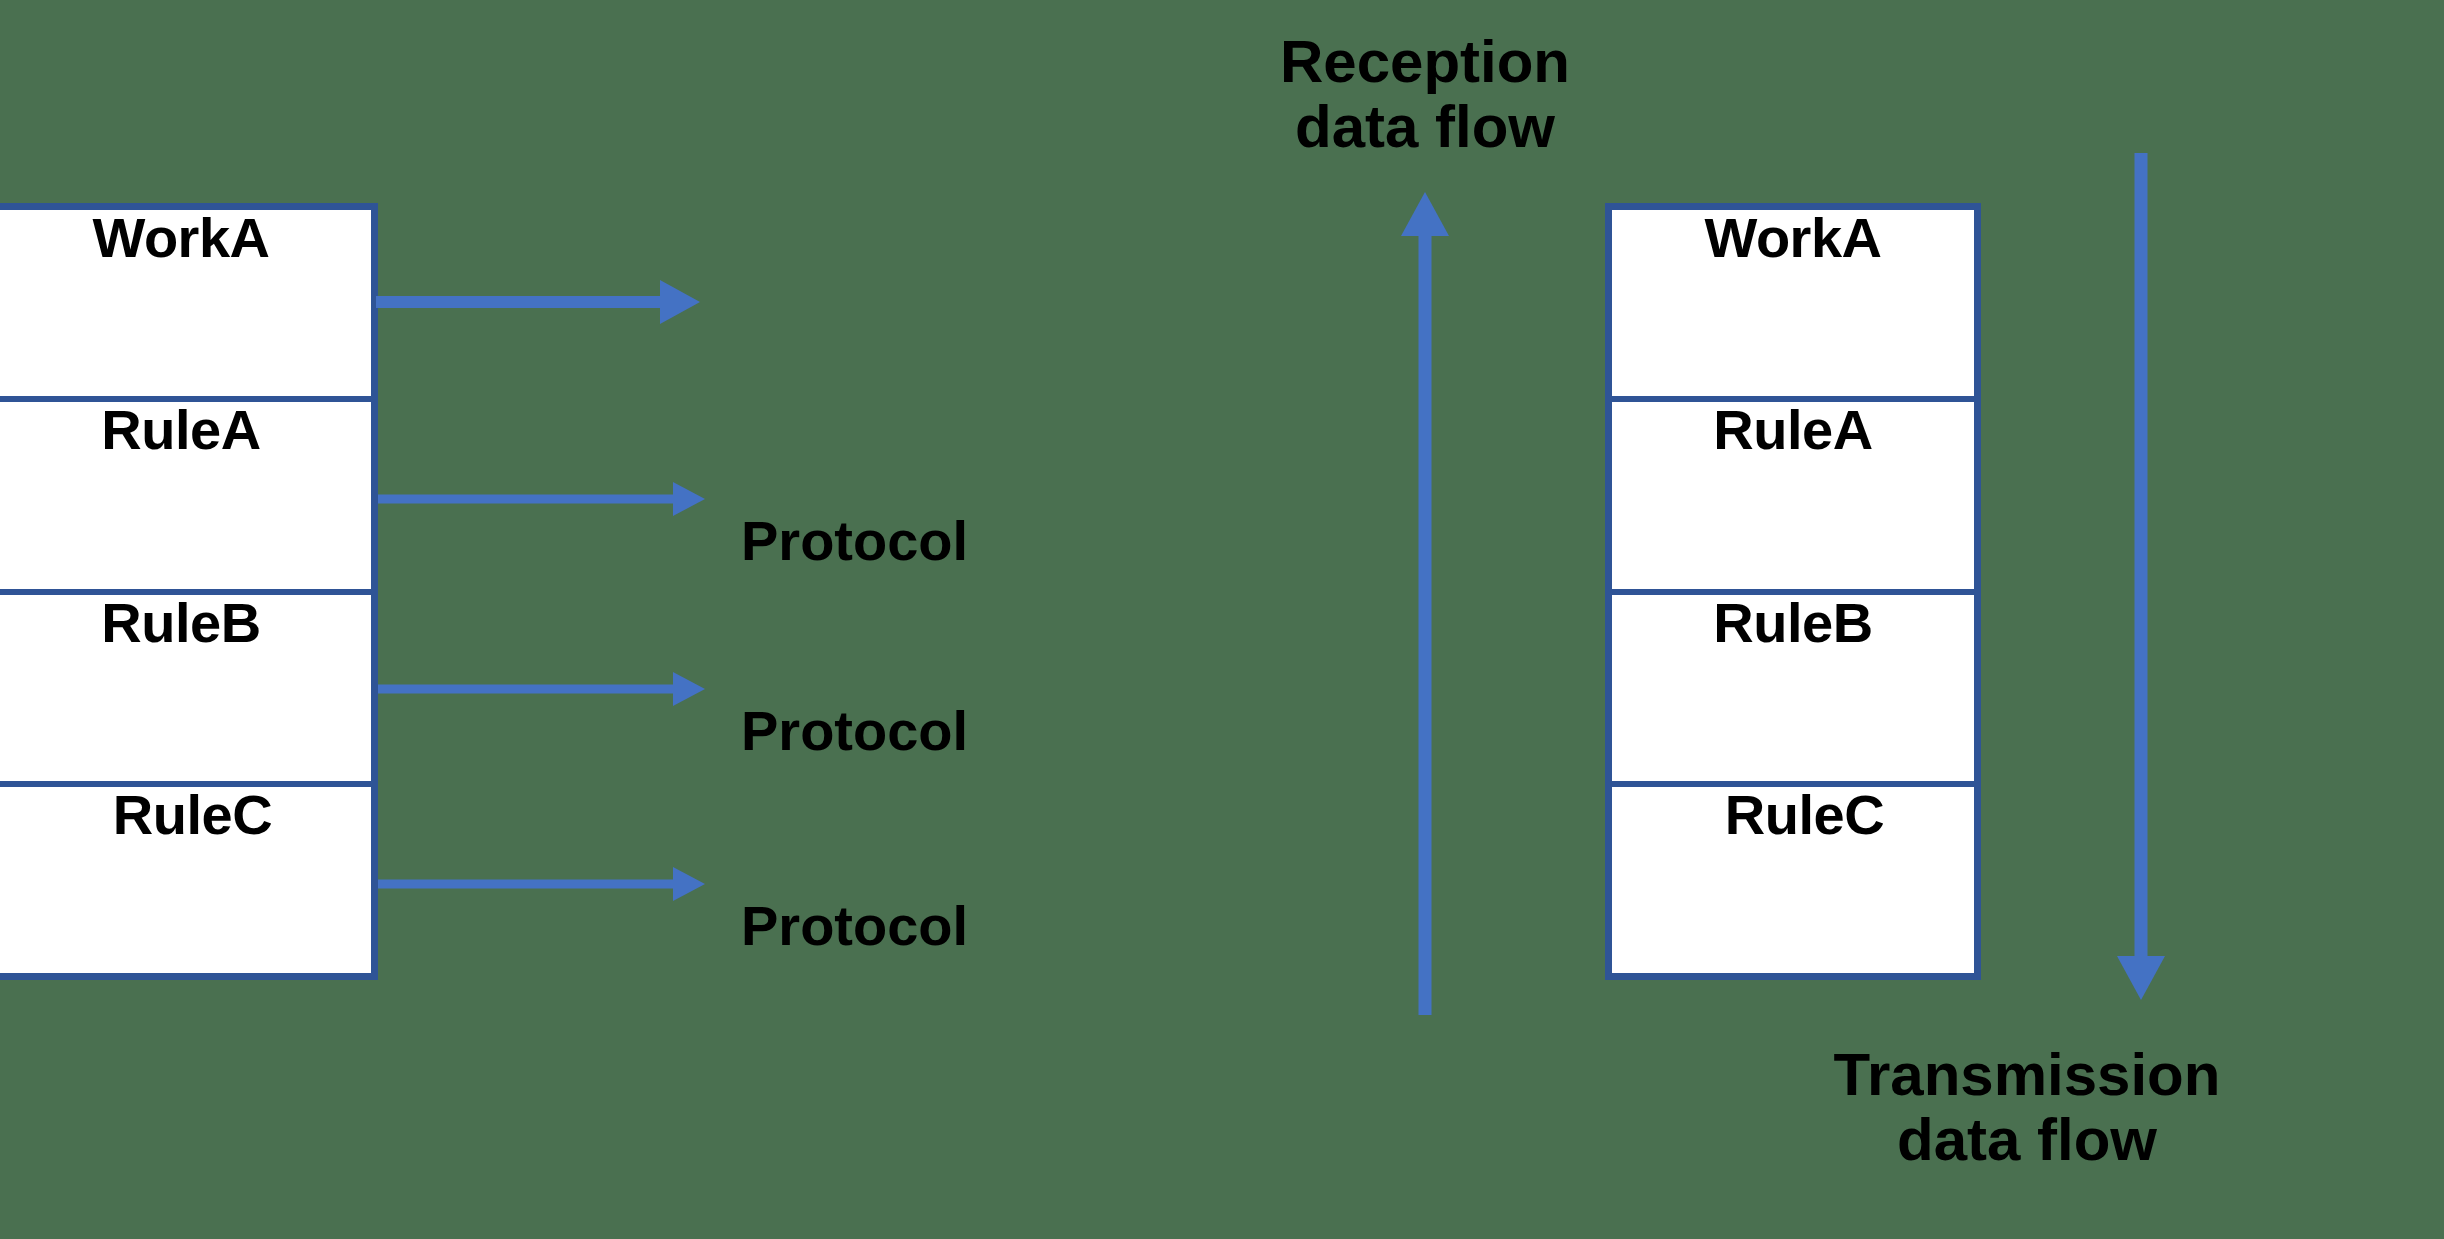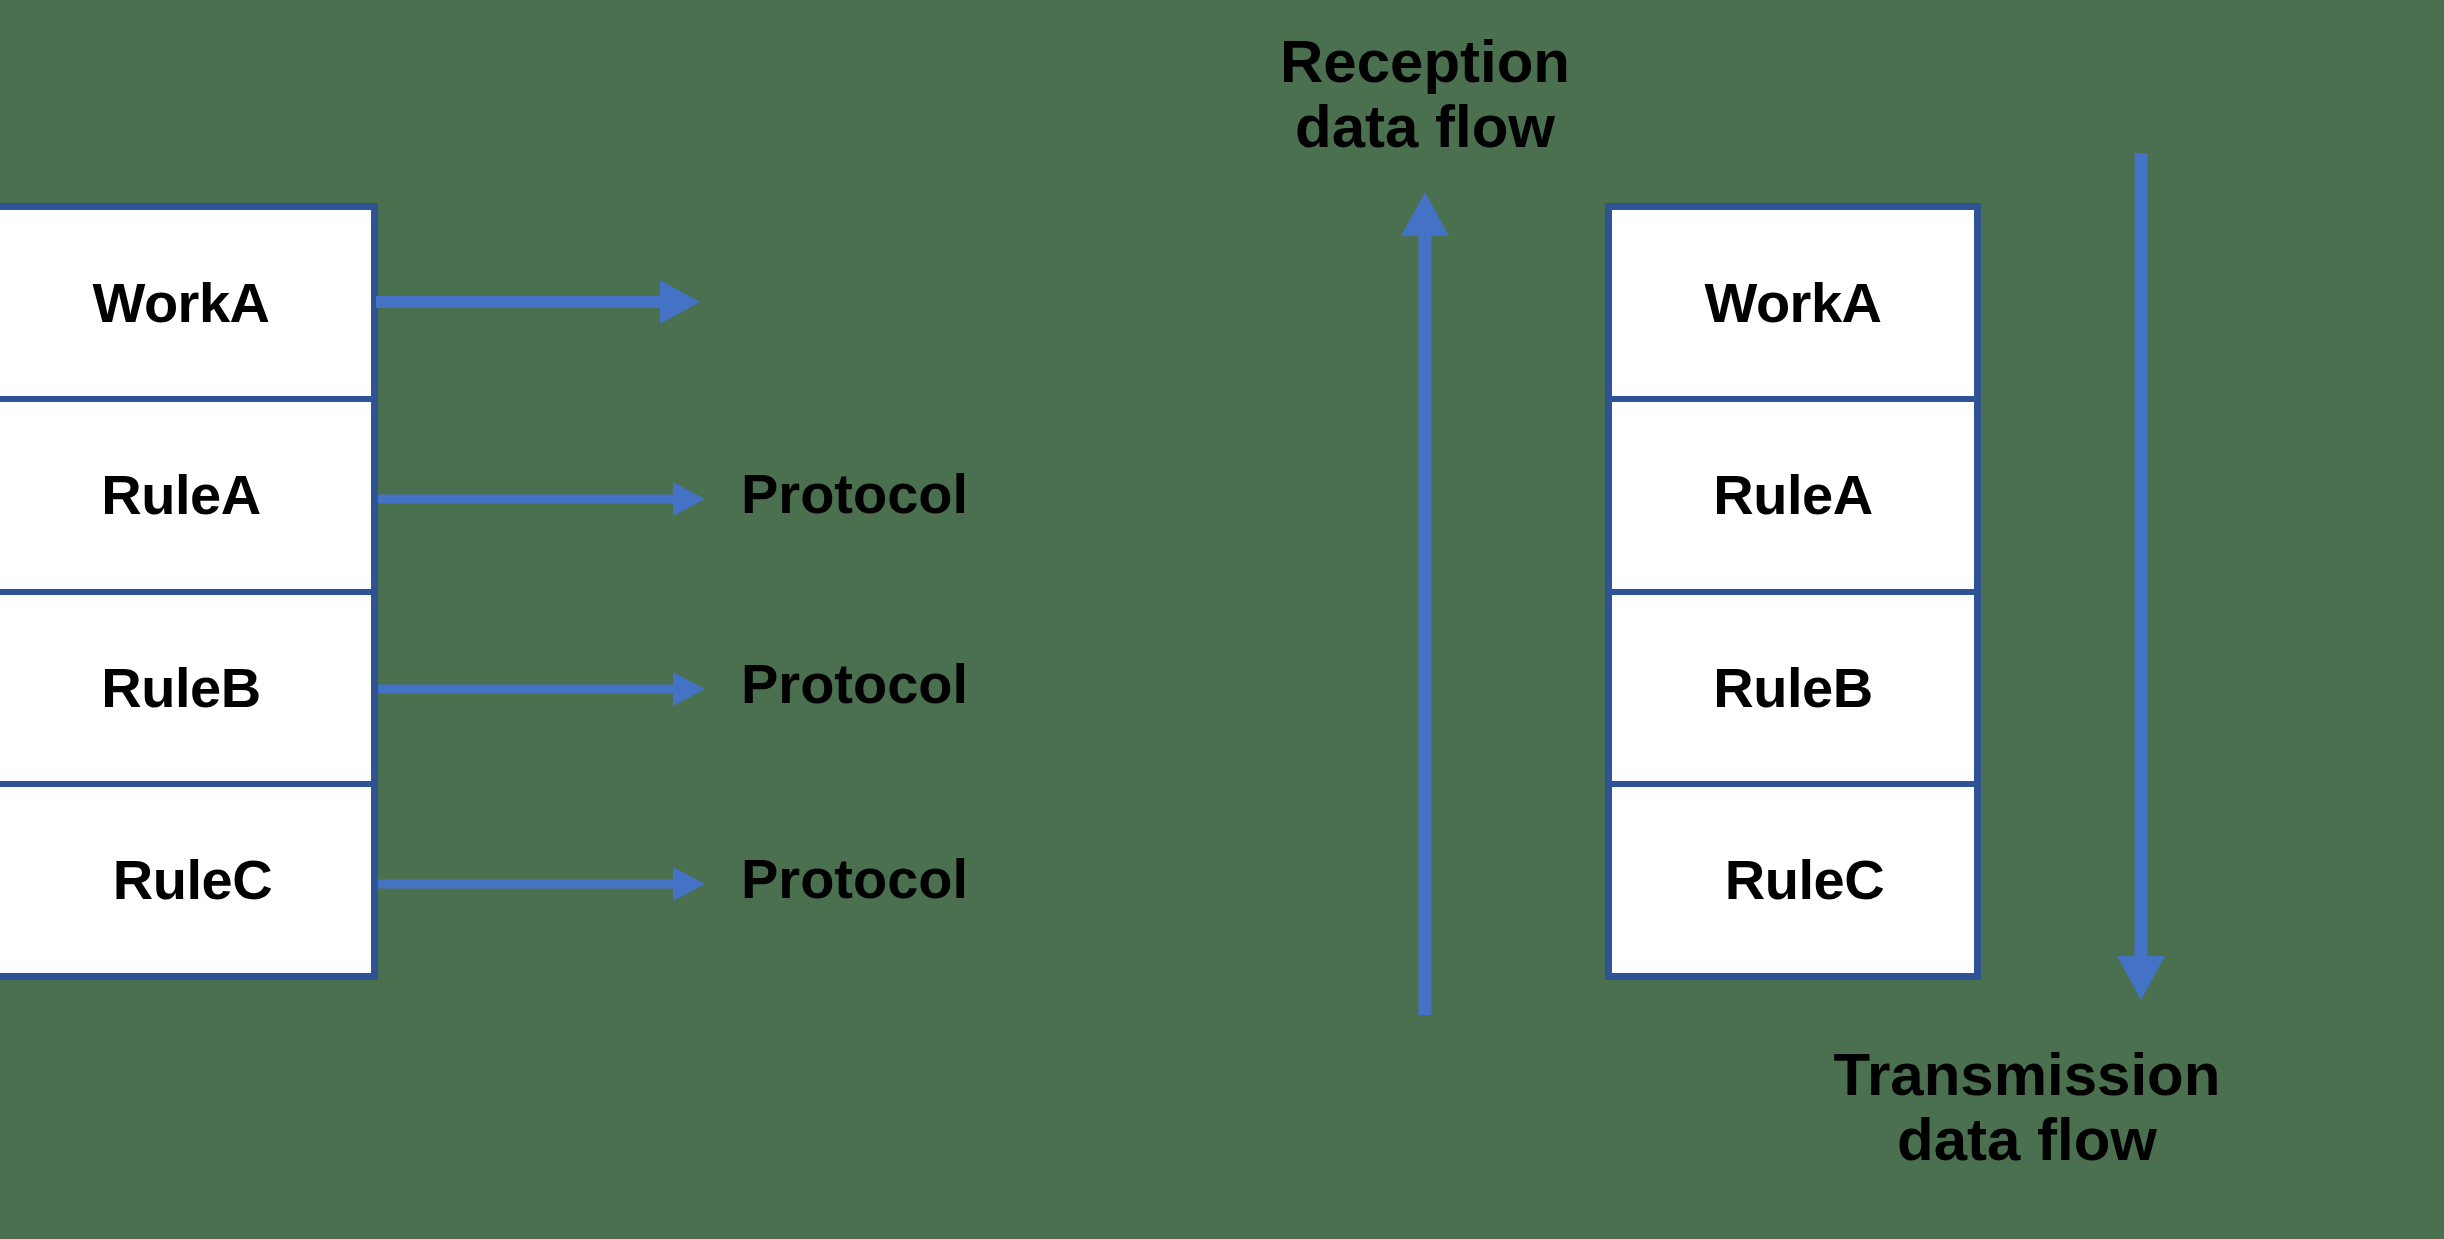--- a/index.html
+++ b/index.html
@@ -25,21 +25,21 @@
     display: flex;
     flex-direction: column;
   }
   .stack-left  { left: -8px;   top: 203px; width: 386px; height: 777px; }
   .stack-right { left: 1605px; top: 203px; width: 376px; height: 777px; }
 
   .layer {
     position: relative;
     flex: 1 1 0;
     display: flex;
-    align-items: center;
+    align-items: flex-start;
     justify-content: center;
     background: #ffffff;
     border-bottom: 6px solid #2f5496;
   }
   .layer:last-child { border-bottom: none; margin-left: 23px; }
 
   .layer-label {
     color: #000000;
     font-size: 56px;
     font-weight: bold;
@@ -81,21 +81,21 @@
 
   
   .side-label {
     position: absolute;
     color: #000000;
     font-weight: bold;
     white-space: nowrap;
     line-height: 1;
   }
   .side-label.big   { font-size: 60px; }
-  .side-label.small { font-size: 56px; }
+  .side-label.small { font-size: 56px; margin-top: 47px; }
 
   
   .v-arrow { position: absolute; width: 0; }
   .v-arrow .shaft {
     position: absolute;
     left: 0; top: 0;
     width: 13px;
     background: #4472c4;
     transform: translateX(-50%);
   }

